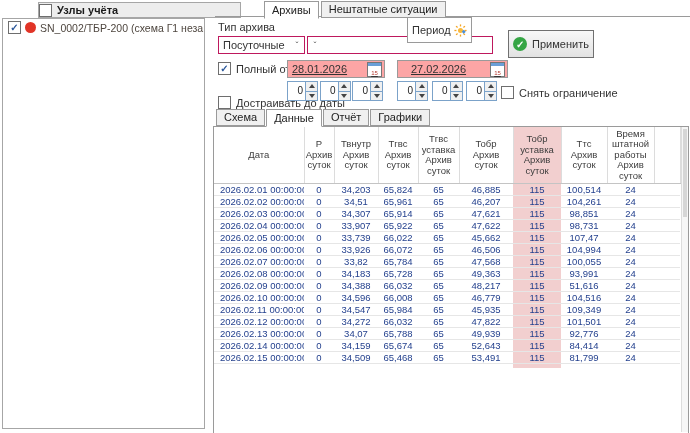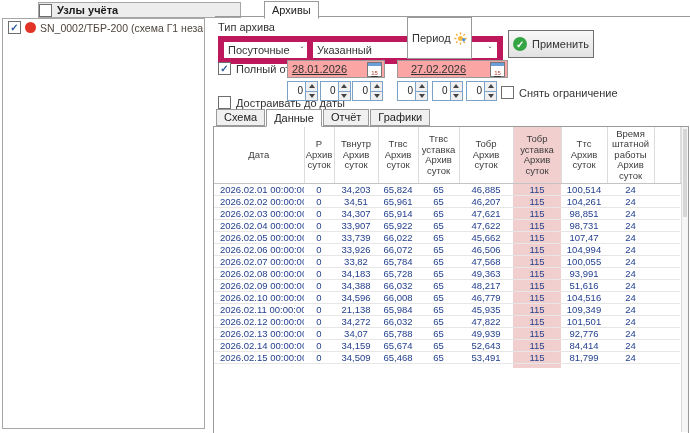--- a/index.html
+++ b/index.html
@@ -25,22 +25,22 @@
   .cb-row{display:flex;align-items:center;gap:5px;white-space:nowrap;}
   
   .tabs-top{left:216px;top:1px;display:flex;align-items:center;z-index:3;padding-left:48px;}
   .tabrule{left:215px;top:16px;right:0;border-top:1px solid #9a9a9a;z-index:1;}
   .tab{border:1px solid #9a9a9a;background:#f0f0f0;padding:1px 7px 2px 7px;margin-right:2px;
        font-size:11px;color:#222;position:relative;}
   .tab.active{background:#fff;border-bottom:1px solid #fff;z-index:4;padding-top:2px;margin-bottom:-1px;}
   
   .lab{color:#333;}
   .period-box{left:407px;top:17px;height:16px;border:1px solid #9a9a9a;background:#fff;
-      display:flex;align-items:center;gap:3px;padding:12px 4px;z-index:2;}
-  .combo{border:6px solid #be185d;background:#fff;display:flex;align-items:center;height:16px;}
+      display:flex;align-items:center;gap:3px;padding:4px 4px;z-index:2;}
+  .combo{border:1px solid #be185d;background:#fff;display:flex;align-items:center;height:16px;}
   .combo .val{flex:1;padding-left:4px;white-space:nowrap;overflow:hidden;}
   .combo .chev{width:14px;color:#555;font-size:9px;text-align:center;}
   .btn-apply{left:508px;top:30px;width:84px;height:26px;border:1px solid #707070;
       background:linear-gradient(#f8f8f8,#e2e2e2);display:flex;align-items:center;justify-content:center;gap:5px;}
   .ok-ic{width:14px;height:14px;border-radius:50%;background:#35a544;color:#fff;font-size:10px;
       display:flex;align-items:center;justify-content:center;font-weight:bold;}
   .datebox{border:1px solid #9a9a9a;background:#fca5a5;height:16px;display:flex;align-items:center;text-decoration:underline;}
   .datebox .val{flex:1;padding-left:4px;}
   .cal{width:13px;height:13px;border:1px solid #777;background:#fff;margin-right:2px;position:relative;
       font-size:6px;display:flex;align-items:flex-end;justify-content:center;color:#b3392e;}
@@ -82,20 +82,21 @@
   <div class="lp-node">
     <span class="cb on"></span>
     <span class="dot"></span>
     <span class="lbl">SN_0002/ТБР-200 (схема Г1 независимая)/(модуль: 90</span>
   </div>
 </div>
 
 <div class="abs tabrule"></div>
 <div class="abs tabs-top">
   <div class="tab active">Архивы</div>
+  <div class="tab">Нештатные ситуации</div>
 </div>
 
 <div class="abs lab" style="left:218px;top:21px;">Тип архива</div>
 
 <div class="abs period-box">
   <span>Период</span>
   <span class="sun">
     <svg width="13" height="13" viewBox="0 0 16 16">
       <g stroke="#f5a623" stroke-width="1.6">
         <line x1="8" y1="0.5" x2="8" y2="3"></line>
@@ -111,21 +112,20 @@
       <path d="M12 7 L14.5 9.5 L12 12 L9.5 9.5 Z" fill="#4a90d9"></path>
     </svg>
   </span>
 </div>
 
 <div class="abs combo" style="left:218px;top:36px;width:85px;">
   <span class="val">Посуточные</span>
   <span class="chev">ˇ︎</span>
 </div>
 <div class="abs combo" style="left:307px;top:36px;width:184px;">
-  <span class="val">Указанный</span>
   <span class="chev">ˇ︎</span>
 </div>
 <div class="abs btn-apply">
   <span class="ok-ic">✓</span>
   <span>Применить</span>
 </div>
 
 <div class="abs cb-row" style="left:218px;top:62px;">
   <span class="cb on"></span>
   <span>Полный отчет</span>
@@ -393,21 +393,21 @@
           <td>65</td>
           <td>46,779</td>
           <td class="hl">115</td>
           <td>104,516</td>
           <td>24</td>
           <td></td>
         </tr>
         <tr>
           <td class="c-date">2026.02.11 00:00:00</td>
           <td>0</td>
-          <td>21,138</td>
+          <td>34,547</td>
           <td>65,984</td>
           <td>65</td>
           <td>45,935</td>
           <td class="hl">115</td>
           <td>109,349</td>
           <td>24</td>
           <td></td>
         </tr>
         <tr>
           <td class="c-date">2026.02.12 00:00:00</td>

